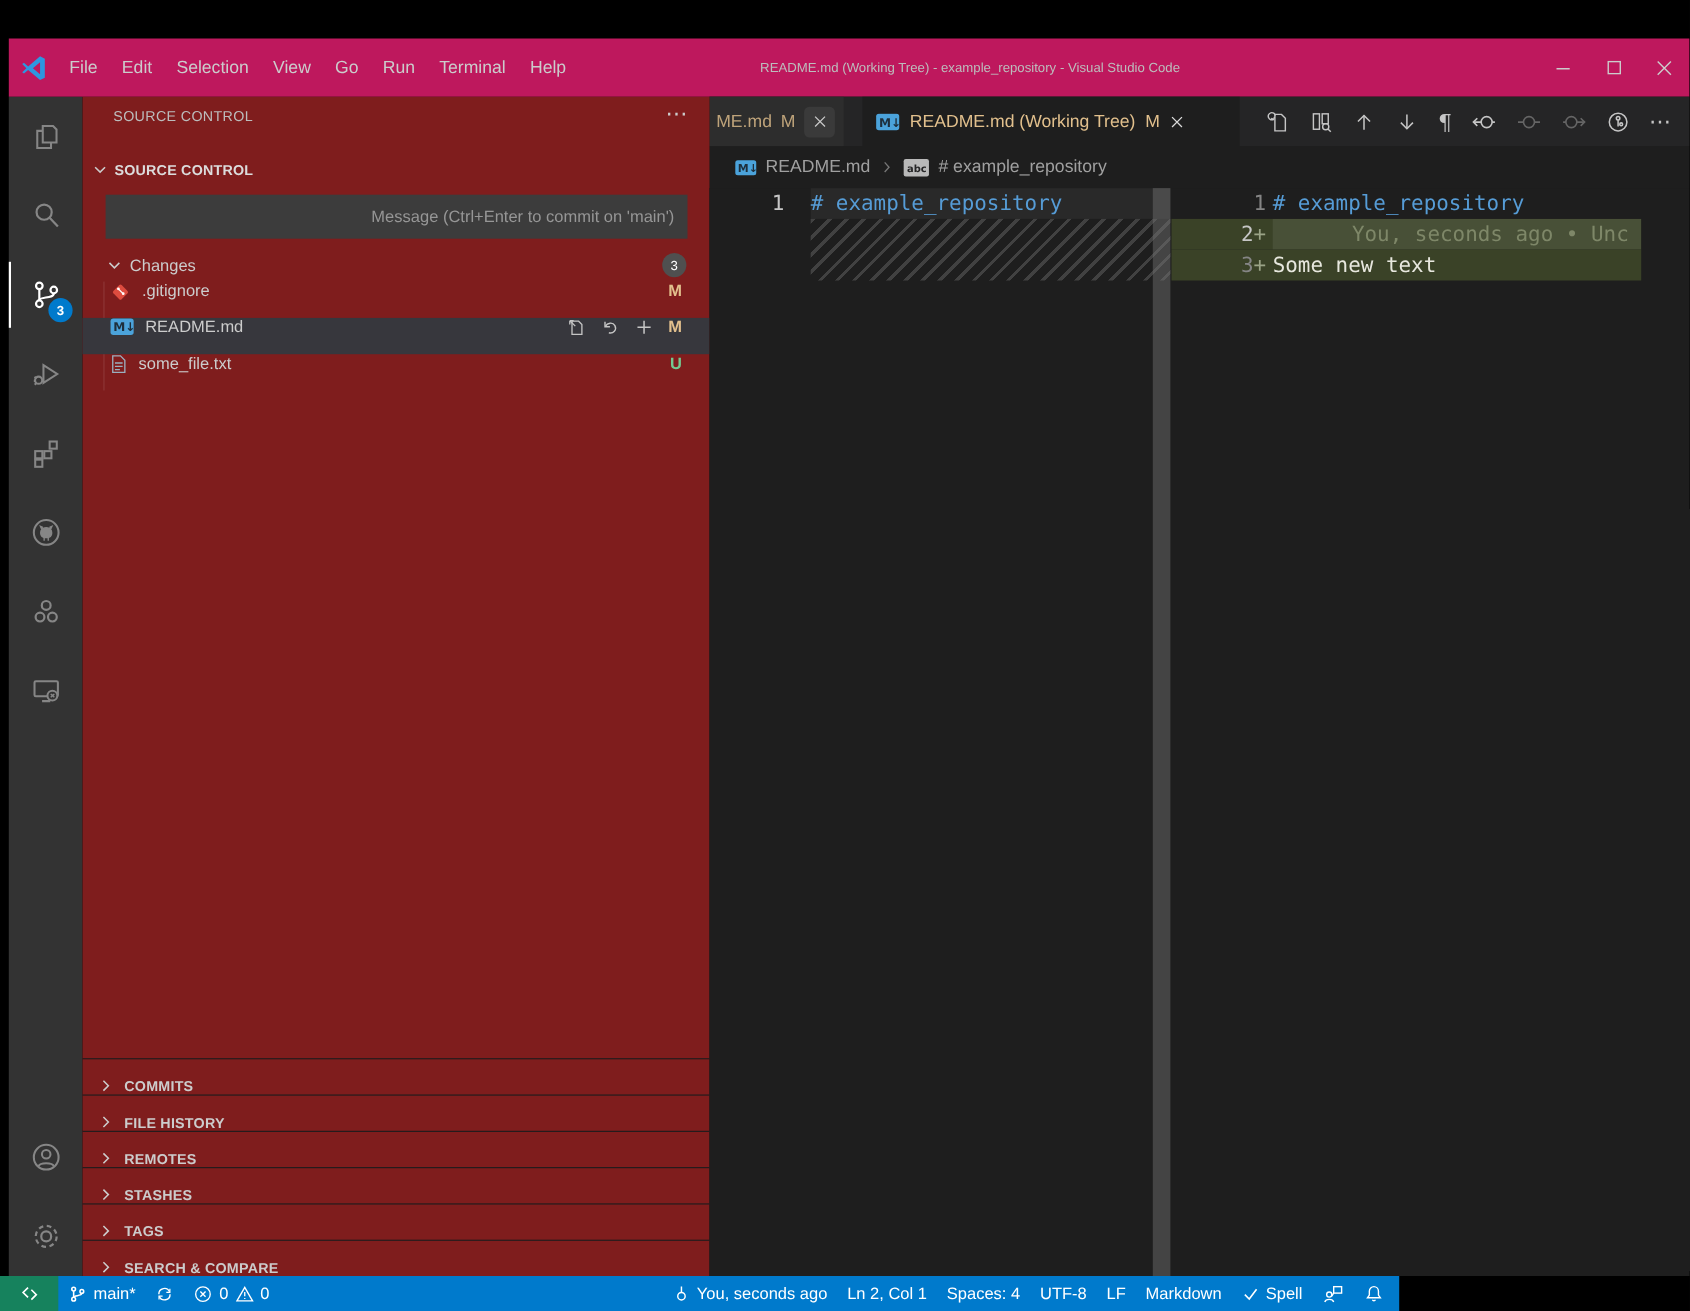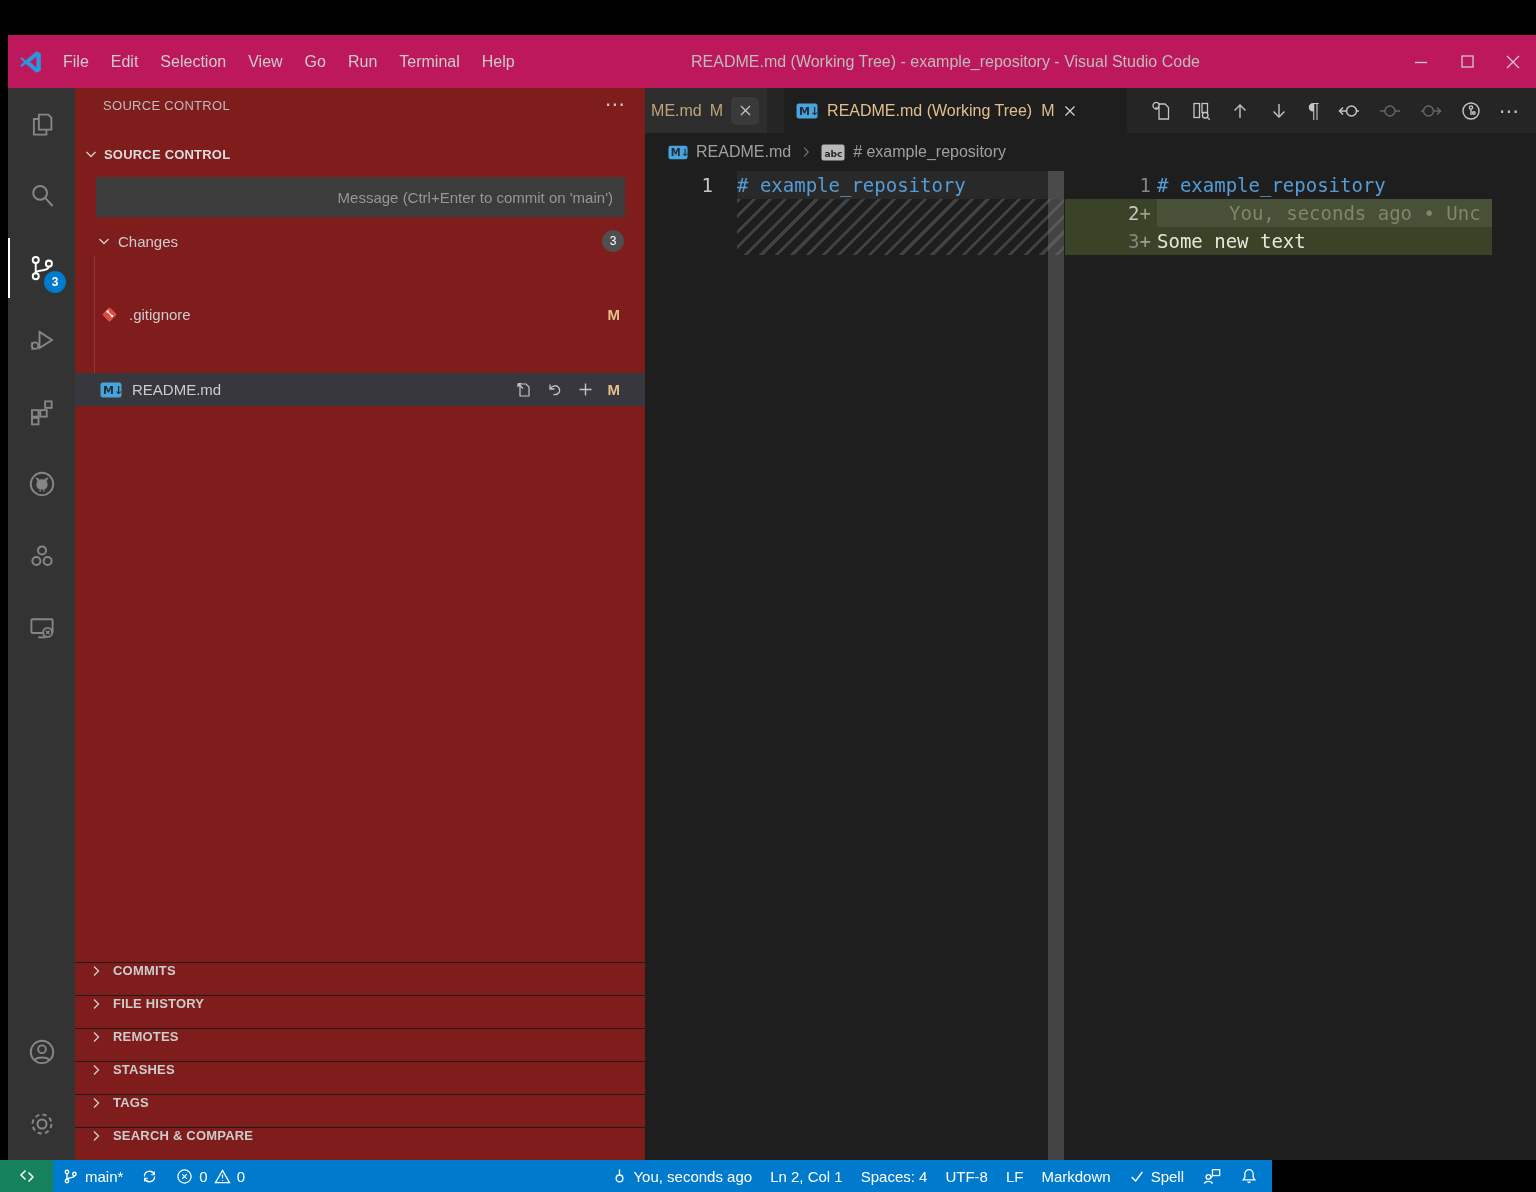--- a/index.html
+++ b/index.html
@@ -6,21 +6,21 @@
   html,body { width:1536px; height:1192px; background:#000; overflow:hidden;
     font-family:"Liberation Sans","DejaVu Sans",sans-serif; }
   #root { position:relative; width:1536px; height:1192px; background:#000; }
 
   
   .titlebar { position:absolute; left:8px; top:35px; width:1528px; height:53px;
     background:#be185d; display:flex; align-items:center; color:#cccccc; }
   .vslogo { width:26px; height:26px; margin-left:10px; }
   .menu { display:flex; margin-left:8px; }
   .menu-item { padding:0 11px; font-size:16px; line-height:53px; color:#cccccc; cursor:default; }
-  .win-title { position:absolute; left:683px; top:0; line-height:53px; font-size:16px; color:#bdbdbd; white-space:nowrap; }
+  .win-title { position:absolute; left:683px; top:0; line-height:53px; font-size:12px; color:#bdbdbd; white-space:nowrap; }
   .win-controls { position:absolute; right:0; top:0; height:53px; display:flex; }
   .win-btn { width:46px; height:53px; display:flex; align-items:center; justify-content:center; color:#cccccc; }
 
   
   .main { position:absolute; left:8px; top:88px; width:1528px; height:1072px; display:flex; }
 
   
   .activitybar { width:67px; background:#333333; display:flex; flex-direction:column; }
   .ab-item { position:relative; width:67px; height:72px; display:flex; align-items:center; justify-content:center; color:#868686; }
   .ab-item.active { color:#ffffff; }
@@ -40,30 +40,30 @@
   .commit-input { margin:8px 20px 0 21px; height:40px; background:#3c3c3c; border:none; outline:none;
     color:#cccccc; font-size:15px; padding:0 12px; font-family:inherit;text-align:right; }
   .commit-input::placeholder { color:#969696; }
   .changes-row { margin-top:9px; height:30px; display:flex; align-items:center; position:relative; }
   .changes-row .chev { margin-left:21px; color:#cccccc; }
   .changes-row .lbl { margin-left:6px; font-size:15px; color:#cccccc; }
   .count-badge { position:absolute; right:21px; width:22px; height:22px; border-radius:11px; background:#4f4f4f;
     color:#ffffff; font-size:12px; line-height:22px; text-align:center; }
   .filelist { position:relative; }
   .indent-guide { position:absolute; left:19px; top:0; bottom:0; width:1px; background:rgba(255,255,255,.12); }
-  .file-row { height:33px; display:flex; align-items:center; padding:0 25px; position:relative;margin-top:42px; }
+  .file-row { height:33px; display:flex; padding:0 25px; position:relative; }
   .file-row.selected { background:#37373D; }
   .file-name { margin-left:10px; font-size:15px; color:#cccccc; }
   .file-right { position:absolute; right:25px; display:flex; align-items:center; gap:14px; }
   .git-status { font-size:15px; font-weight:600; }
   .st-m { color:#E2C08D; } .st-u { color:#73C991; }
   .row-action { color:#c5c5c5; display:flex; align-items:center; }
   .sb-spacer { flex:1; }
   .sections { }
-  .section-row { height:33px; border-top:1px solid #1c1c1d; display:flex; align-items:flex-start; }
+  .section-row { height:33px; border-top:1px solid #1c1c1d; display:flex; align-items:flex-end; }
   .section-row .chev { margin-left:13px; color:#cccccc; }
   .section-row .lbl { margin-left:9px; font-size:13px; font-weight:700; color:#cccccc; letter-spacing:.2px; }
 
   
   .editor { width:891px; display:flex; flex-direction:column; background:#1e1e1e; }
   .tabstrip { height:45px; background:#252526; display:flex; align-items:stretch;gap:12px; }
   .tab { display:flex; align-items:center; font-size:16px; }
   .tab-partial { width:125px; background:#2d2d2d; margin-right:5px; overflow:hidden; justify-content:flex-end; padding:0 8px; gap:8px; }
   .tab-partial .t-label { color:rgba(226,192,141,.8); white-space:nowrap; }
   .tab-partial .t-m { color:rgba(226,192,141,.8); }
@@ -291,20 +291,32 @@
             </span>
             <span class="row-action">
               <svg width="17" height="17" viewBox="0 0 17 17" stroke="currentColor" stroke-width="1.4">
                   <path d="M8.5 2.5 V14.5 M2.5 8.5 H14.5"></path>
                 </svg>
             </span>
             <span class="git-status st-m">M</span>
           </span>
         </div>
 
+        <div class="file-row">
+          <svg width="16" height="18" viewBox="0 0 16 18" fill="none" stroke="#9ab0c0" stroke-width="1.2">
+            <path d="M2.5 1.5 H9.5 L13.5 5.5 V16.5 H2.5 Z"></path>
+            <line x1="4.5" y1="8" x2="11.5" y2="8"></line>
+              <line x1="4.5" y1="11" x2="11.5" y2="11"></line>
+              <line x1="4.5" y1="14" x2="9" y2="14"></line>
+          </svg>
+          <span class="file-name">some_file.txt</span>
+          <span class="file-right">
+              <span class="git-status st-u">U</span>
+            </span>
+        </div>
       </div>
 
       <div class="sb-spacer"></div>
 
       <div class="sections">
         <div class="section-row">
           <span class="chev">
               <svg width="16" height="16" viewBox="0 0 16 16" fill="none" stroke="currentColor" stroke-width="1.4">
                 <path d="M6 3.5 L10.5 8 L6 12.5"></path>
               </svg>

